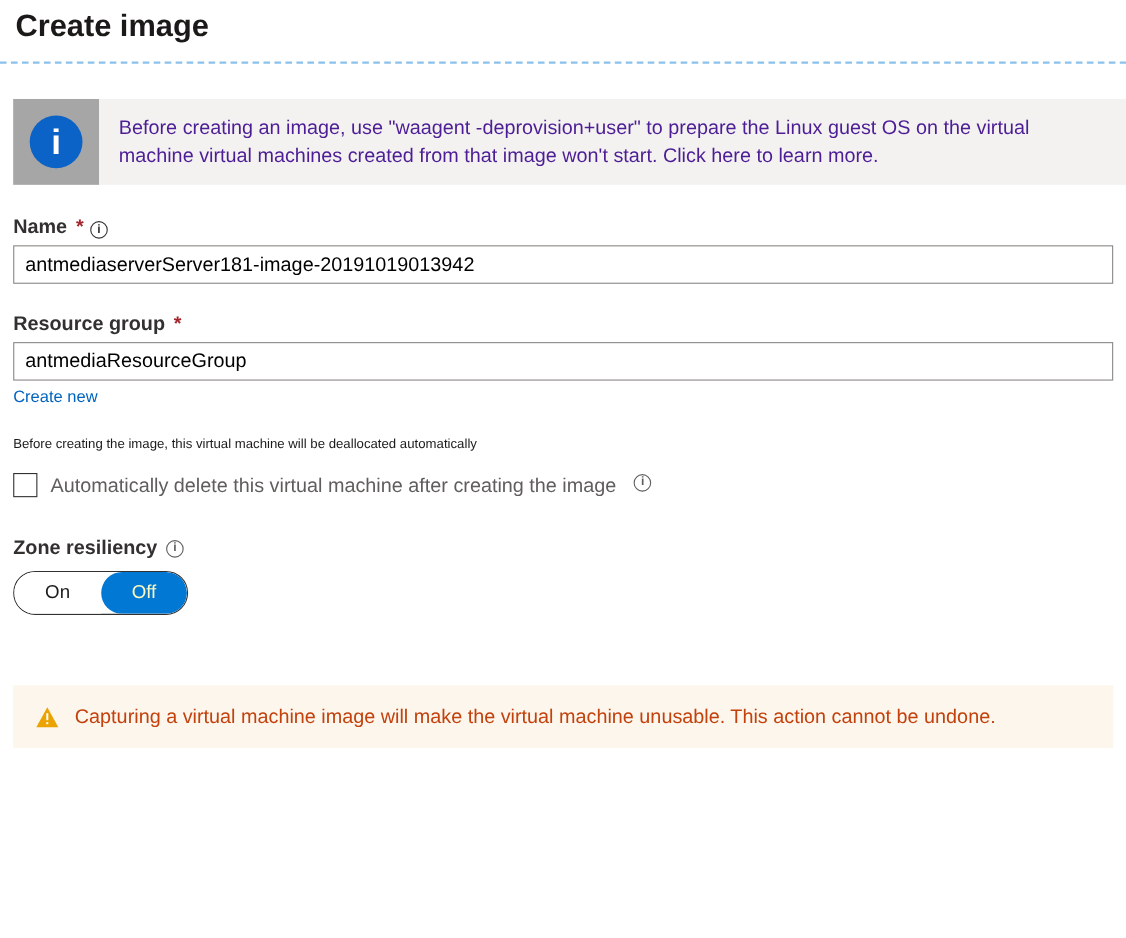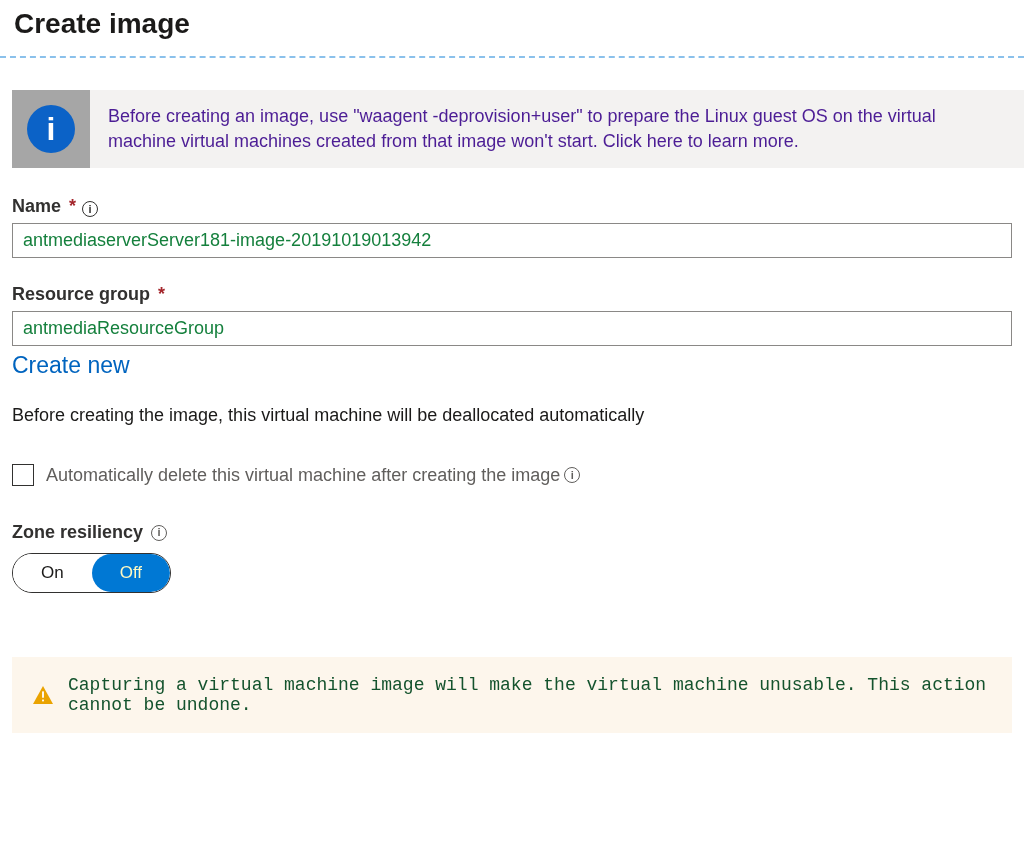--- a/index.html
+++ b/index.html
@@ -92,63 +92,62 @@
     .info-i.light {
       border-color: #605e5c;
       color: #605e5c;
     }
     .text-input {
       width: 100%;
       border: 1px solid #8a8886;
       padding: 6px 10px;
       font-size: 18px;
       font-family: inherit;
-      color: #15803d;
+      color: #000000;
       background: #ffffff;
       outline: none;
     }
     .text-input.focused {
       border: 2px solid #7432b3;
       padding: 5px 9px;
     }
     .link {
       color: #0064bf;
-      font-size: 23px;
+      font-size: 15px;
       cursor: pointer;
       display: inline-block;
       margin-top: 6px;
     }
     .field-block {
       margin-bottom: 26px;
     }
     .static-note {
-      font-size: 18px;
-      color: #1b1a19;
-      margin: 8px 0 38px 0;
+      font-size: 12px;
+      color: #1b1a19;
+      margin: 8px 0 20px 0;
     }
     .checkbox-row {
       display: flex;
       align-items: center;
       gap: 12px;
       margin-bottom: 36px;
     }
     .checkbox-box {
       width: 22px;
       height: 22px;
       border: 1px solid #323130;
       background: #ffffff;
       cursor: pointer;
       flex-shrink: 0;
     }
     .checkbox-label {
       font-size: 18px;
       color: #605e5c;
       display: flex;
-      align-items: center;
-      gap: 4px;
+      gap: 16px;
     }
     .zone-label {
       font-size: 18px;
       font-weight: 600;
       color: #323130;
       display: flex;
       align-items: center;
       gap: 8px;
       margin-bottom: 10px;
     }
@@ -181,22 +180,21 @@
       align-items: center;
       gap: 14px;
       margin: 64px 0 36px 0;
     }
     .warn-icon {
       color: #d98300;
       flex-shrink: 0;
     }
     .warn-text {
       font-size: 18px;
-      color: #14532d;
-      font-family: Liberation Mono, monospace;
+      color: #c2410c;
     }
     .confirm-label {
       font-size: 18px;
       font-weight: 600;
       color: #1b1a19;
       margin-bottom: 8px;
     }
   </style>
 </head>
 <body>

